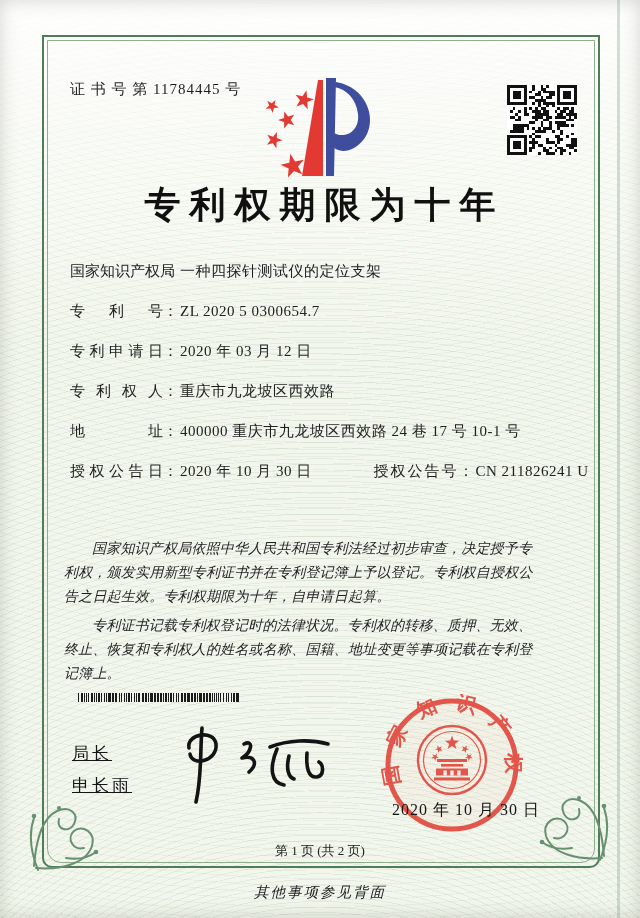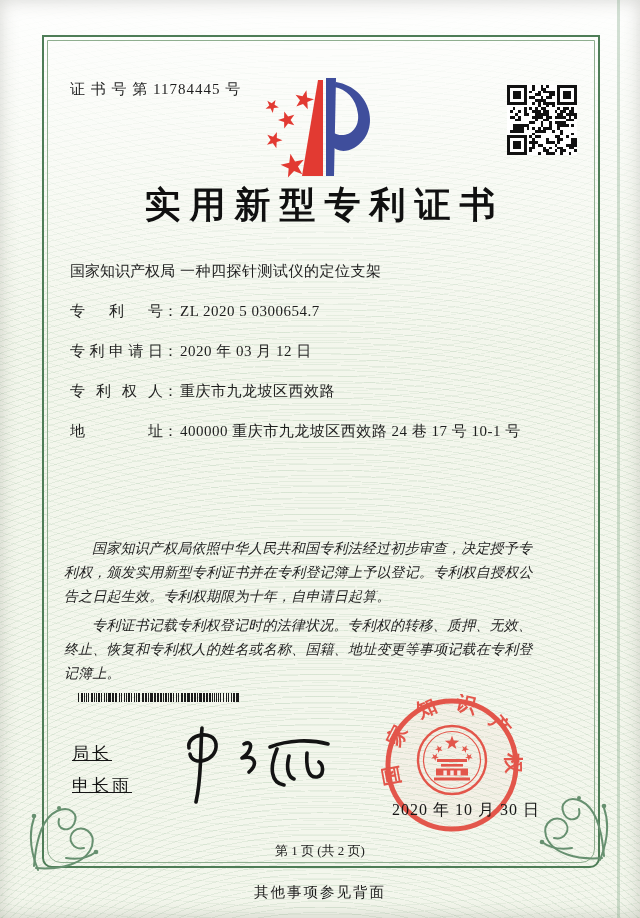--- a/index.html
+++ b/index.html
@@ -44,21 +44,21 @@
   .grant-row .lbl2{display:inline-block;letter-spacing:2px;}
   .paras{position:absolute;left:64px;top:537px;width:482px;font-size:14px;line-height:1.72;color:#1f1f1f;font-style:italic;letter-spacing:.2px;}
   .paras p{margin:0 0 5px 0;text-indent:2em;}
   .barcode{position:absolute;left:78px;top:693px;width:162px;height:9px;display:flex;align-items:stretch;}
   .barcode div{background:#1b1b1b;margin-right:1px;}
   .signer{position:absolute;left:72px;top:738px;font-size:17px;color:#151515;letter-spacing:3px;line-height:1.9;text-decoration:underline;}
   .signature{position:absolute;left:182px;top:716px;}
   .seal{position:absolute;left:381px;top:694px;}
   .seal-date{position:absolute;left:392px;top:800px;width:140px;font-size:16px;color:#161616;letter-spacing:1px;white-space:nowrap;}
   .page-footer{position:absolute;left:0;right:0;top:842px;text-align:center;font-size:13px;color:#222;}
-  .back-note{position:absolute;left:0;right:0;top:883px;text-align:center;font-size:14.5px;color:#1d1d1d;letter-spacing:2px;}
+  .back-note{position:absolute;left:0;right:0;top:883px;text-align:center;font-size:14.5px;color:#1d1d1d;font-style:italic;letter-spacing:2px;}
   .flourish{position:absolute;}
   .flourish.bl{left:26px;top:762px;}
   .flourish.br{left:500px;top:752px;transform:scaleX(-1);}
 </style>
 </head>
 <body>
 
 <div class="paper">
   <div class="scan-edge"></div>
 
@@ -311,37 +311,41 @@
         <rect x="24" y="23" width="1" height="1"></rect>
         <rect x="11" y="24" width="1" height="1"></rect>
         <rect x="14" y="24" width="1" height="1"></rect>
         <rect x="15" y="24" width="1" height="1"></rect>
         <rect x="16" y="24" width="1" height="1"></rect>
         <rect x="19" y="24" width="1" height="1"></rect>
         <rect x="22" y="24" width="1" height="1"></rect>
       </g>
   </svg>
 
-  <div class="doc-title">实用新型专利证书</div>
+  <div class="doc-title">专利权期限为十年</div>
 
   <div class="fields">
     <div class="field-row">
       <span class="lbl">国家知识产权局</span><span class="colon">：</span><span class="val">一种四探针测试仪的定位支架</span>
     </div>
     <div class="field-row">
       <span class="lbl">专利号</span><span class="colon">：</span><span class="val">ZL 2020 5 0300654.7</span>
     </div>
     <div class="field-row">
       <span class="lbl">专利申请日</span><span class="colon">：</span><span class="val">2020 年 03 月 12 日</span>
     </div>
     <div class="field-row">
       <span class="lbl">专利权人</span><span class="colon">：</span><span class="val">重庆市九龙坡区西效路</span>
     </div>
     <div class="field-row">
       <span class="lbl">地址</span><span class="colon">：</span><span class="val">400000  重庆市九龙坡区西效路 24 巷 17 号 10-1 号</span>
+    </div>
+    <div class="field-row grant-row">
+      <span class="lbl">授权公告日</span><span class="colon">：</span><span class="val">2020 年 10 月 30 日</span>
+      <span class="second"><span class="lbl2">授权公告号</span><span class="colon">：</span><span class="val">CN 211826241 U</span></span>
     </div>
   </div>
 
   <div class="paras">
     <p>国家知识产权局依照中华人民共和国专利法经过初步审查，决定授予专利权，颁发实用新型专利证书并在专利登记簿上予以登记。专利权自授权公告之日起生效。专利权期限为十年，自申请日起算。</p>
     <p>专利证书记载专利权登记时的法律状况。专利权的转移、质押、无效、终止、恢复和专利权人的姓名或名称、国籍、地址变更等事项记载在专利登记簿上。</p>
   </div>
 
   <div class="barcode" id="barcode">
       <div style="width: 1px; margin-right: 2px;"></div>

